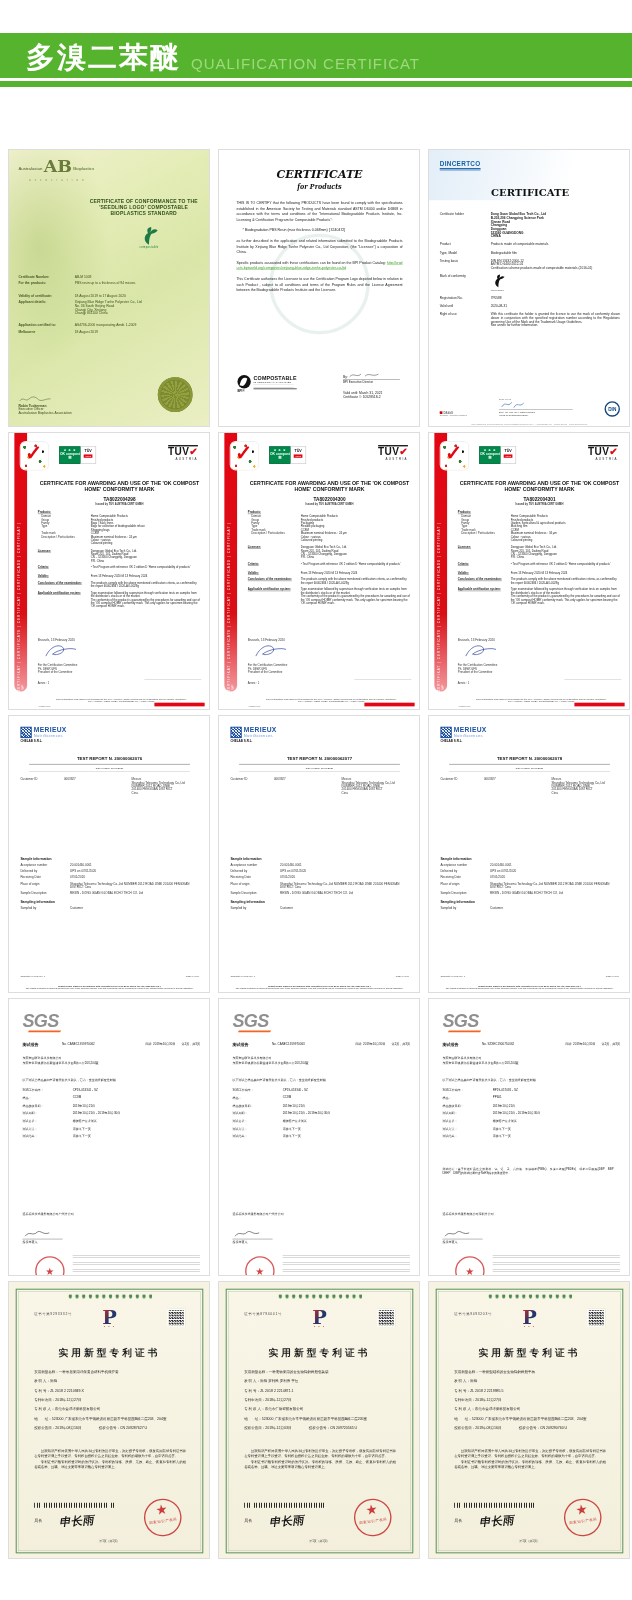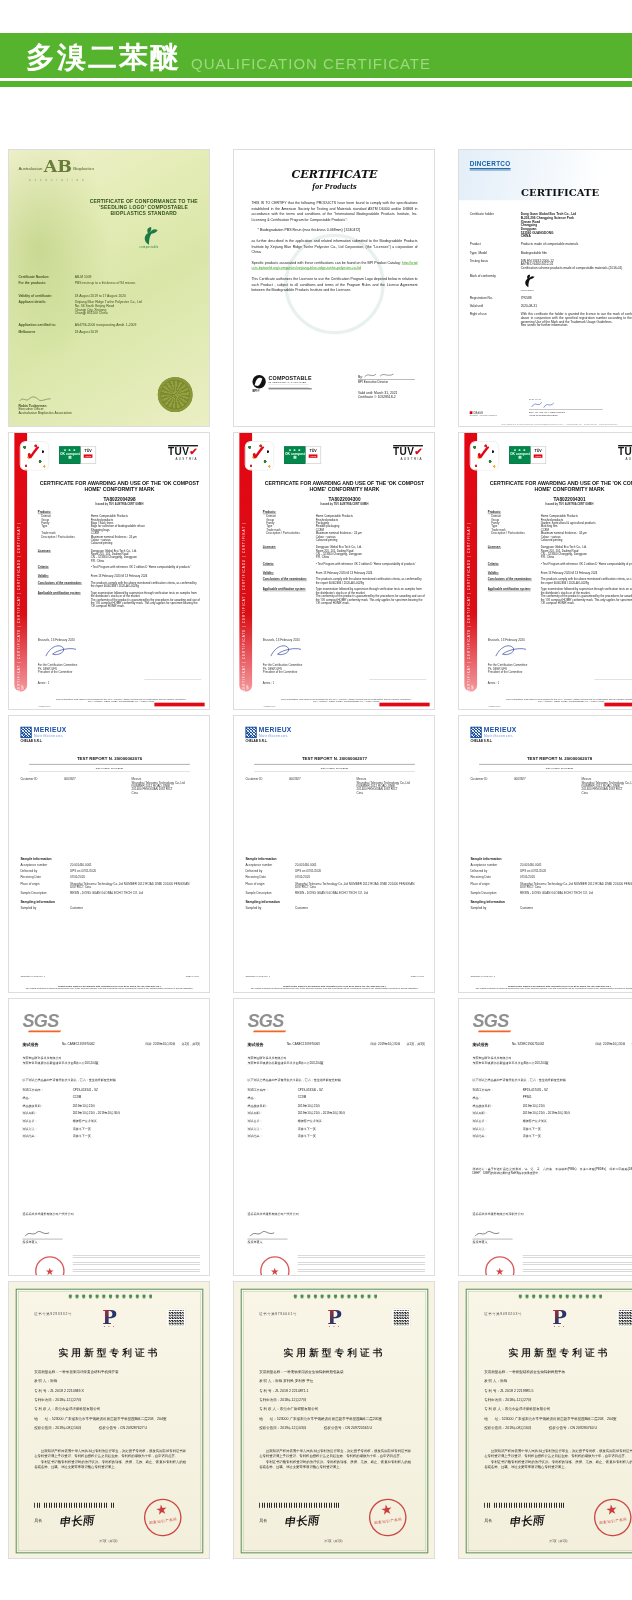--- a/index.html
+++ b/index.html
@@ -7,21 +7,21 @@
   body { width:632px; height:1600px; position:relative; font-family:"Liberation Sans",sans-serif; overflow:hidden; }
 
   
   .banner { margin-top:33px; height:45px; background:#56b32d; display:flex; align-items:flex-end; padding:0 0 6px 26px; }
   .banner-cn { font-size:29px; font-weight:bold; color:#fff; letter-spacing:2px; line-height:1; }
   .banner-en { font-size:15px; color:#9fd87f; margin-left:10px; letter-spacing:1px; line-height:1.1; }
   .stripe { height:6px; background:#56b32d; margin-top:3px; }
 
   
   .grid { margin:62px 8px 0 8px; }
-  .row { display:flex; gap:23px; margin-bottom:5px; }
+  .row { display:flex; gap:8px; margin-bottom:5px; }
   .card { width:202px; height:278px; border:1px solid #ddd; background:#fff; overflow:hidden; flex:none; position:relative; }
   .sheet { width:600px; height:830px; background:#fff; position:relative; transform:scale(0.335); transform-origin:0 0; color:#333; }
   .pre { white-space:pre-line; }
   .blur-lines { background:repeating-linear-gradient(#c9c9c9 0 2px, transparent 2px 7px); opacity:.7; }
 
   
   .aba { background:linear-gradient(150deg,#f0f1cd 0%,#e4ecb6 30%,#d9e6a8 55%,#ebefc4 100%); color:#3f5222; }
   .aba .swirl { position:absolute; left:-120px; top:-60px; width:420px; height:700px; border-radius:50%;
     background:radial-gradient(closest-side, rgba(150,180,80,.35), rgba(150,180,80,0)); }
   .aba-logo { position:absolute; left:28px; top:26px; display:flex; align-items:flex-end; }
@@ -200,21 +200,21 @@
   .pat-seal .txt { font-size:10px; color:rgba(198,40,40,.95); letter-spacing:2px; }
   .pat-page { position:absolute; left:0; right:0; bottom:26px; text-align:center; font-size:8.5px; color:#444; }
 
   .seed-svg { display:block; }
 </style>
 </head>
 <body>
 
 <div class="banner">
   <span class="banner-cn">多溴二苯醚</span>
-  <span class="banner-en">QUALIFICATION CERTIFICATE</span>
+  <span class="banner-en">QUALIFICATION CERTIFICAT</span>
 </div>
 <div class="stripe"></div>
 
 <div class="grid">
 
   <div class="row">
 
     <div class="card">
       <div class="sheet aba">
         <div class="swirl"></div>

